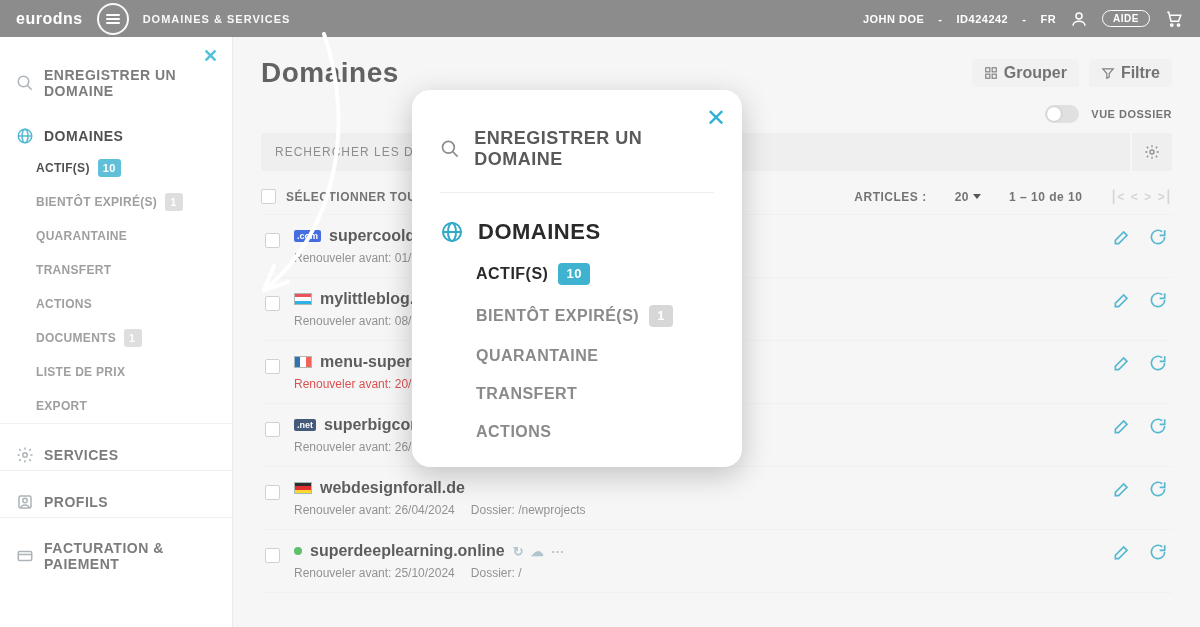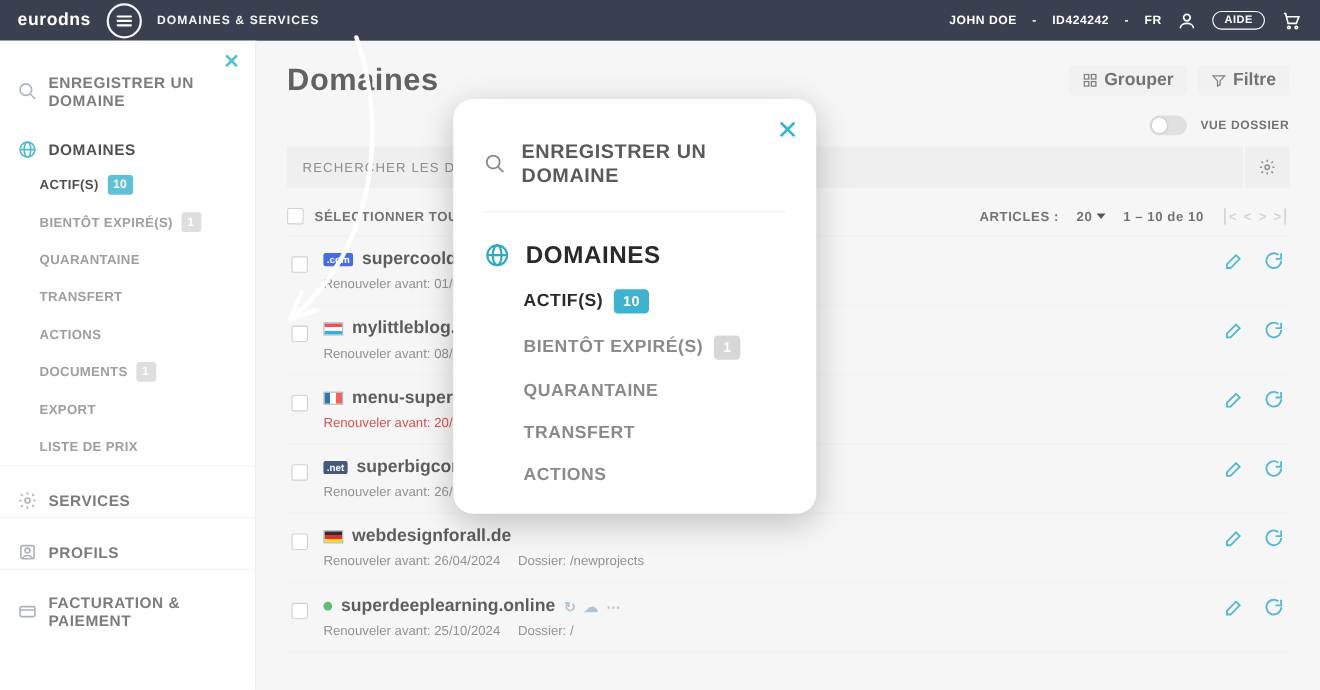--- a/index.html
+++ b/index.html
@@ -1,19 +1,19 @@
 <!DOCTYPE html>
 <html><head>
 <meta charset="utf-8">
 <style>
 * { box-sizing: border-box; margin: 0; padding: 0; font-family: Arial, Helvetica, sans-serif; }
 body { width: 1200px; height: 627px; overflow: hidden; background: #f5f5f5; position: relative; }
 
 
-.topbar { height: 37px; background: #0f172a; display: flex; align-items: center; padding: 0 16px; color: #fff; justify-content: space-between; }
+.topbar { height: 37px; background: #737373; display: flex; align-items: center; padding: 0 16px; color: #fff; justify-content: space-between; }
 .topbar-left { display: flex; align-items: center; gap: 14px; }
 .brand { font-weight: 700; letter-spacing: 0.5px; font-size: 16px; text-transform: lowercase; }
 .hamburger-wrap { width: 32px; height: 32px; border: 2px solid rgba(255,255,255,0.95); border-radius: 50%; display:flex; align-items:center; justify-content:center; position: relative; }
 .hamburger { width: 14px; height: 10px; display:flex; flex-direction:column; justify-content:space-between; }
 .hamburger span { display:block; height:2px; background:#fff; border-radius:1px; }
 .breadcrumb { font-size: 11px; font-weight: 700; letter-spacing: 1px; text-transform: uppercase; opacity: 0.95; }
 .topbar-right { display: flex; align-items: center; gap: 14px; font-size: 11px; font-weight: 700; letter-spacing: 0.5px; }
 .aide { border: 1px solid #fff; border-radius: 12px; padding: 2px 10px; font-size: 10px; }
 .person-icon svg, .cart-icon svg { stroke: #fff; }
 
@@ -40,21 +40,21 @@
 .toggle { width:34px; height:18px; background:#d9d9d9; border-radius:10px; position:relative; }
 .toggle::after { content:''; position:absolute; width:14px; height:14px; background:#fff; border-radius:50%; top:2px; left:2px; box-shadow:0 0 2px rgba(0,0,0,0.3); }
 
 .searchbar { display:flex; margin:10px 0 18px; }
 .searchbar input { flex:1; background:#ececec; border:none; padding:12px 14px; font-size:12px; letter-spacing:1px; color:#666; text-transform:uppercase; }
 .searchbar .gear { width:40px; background:#ececec; display:flex; align-items:center; justify-content:center; margin-left:2px; }
 
 .listbar { display:flex; align-items:center; justify-content:space-between; font-size:12px; color:#555; font-weight:700; letter-spacing:0.5px; margin-bottom:10px; }
 .listbar-left { display:flex; align-items:center; gap:10px; }
 .chk { width:15px; height:15px; border:1px solid #c7c7c7; border-radius:2px; background:#fff; display:inline-block; }
-.listbar-right { display:flex; align-items:center; gap:16px; color:#555; }
+.listbar-right { display:flex; align-items:center; gap:28px; color:#555; }
 .pager-icons { display:flex; gap:6px; color:#ccc; }
 .articles-n { display:flex; align-items:center; gap:4px; }
 .tri { width:0; height:0; border-left:4px solid transparent; border-right:4px solid transparent; border-top:5px solid #333; }
 
 .rows { border-top:1px solid #eee; }
 .row { border-bottom:1px solid #eee; padding:12px 4px; display:flex; align-items:flex-start; gap:14px; position: relative; }
 .row .chk { margin-top:6px; }
 .row-body { flex:1; }
 .row-title { font-size:16px; font-weight:700; color:#3a3a3a; display:flex; align-items:center; gap:8px; }
 .row-sub { font-size:12px; color:#7a7a7a; margin-top:6px; display:flex; gap:16px; }
@@ -155,22 +155,22 @@
       <span>BIENTÔT EXPIRÉ(S)</span>
       <span class="badge mute">1</span>
     </div>
     <div class="sb-sub">QUARANTAINE</div>
     <div class="sb-sub">TRANSFERT</div>
     <div class="sb-sub">ACTIONS</div>
     <div class="sb-sub">
       <span>DOCUMENTS</span>
       <span class="badge mute">1</span>
     </div>
+    <div class="sb-sub">LISTE DE PRIX</div>
     <div class="sb-sub">EXPORT</div>
-    <div class="sb-sub">LISTE DE PRIX</div>
 
     <div class="sb-section services-sec">
       <svg width="18" height="18" viewBox="0 0 24 24" fill="none" stroke="#9aa4aa" stroke-width="2">
           <circle cx="12" cy="12" r="3"></circle>
           <path d="M12 2v3M12 19v3M4.2 4.2l2.1 2.1M17.7 17.7l2.1 2.1M2 12h3M19 12h3M4.2 19.8l2.1-2.1M17.7 6.3l2.1-2.1"></path>
         </svg>
       <span>SERVICES</span>
     </div>
     <div class="sb-section profils-sec">
       <svg width="18" height="18" viewBox="0 0 24 24" fill="none" stroke="#9aa4aa" stroke-width="2">

